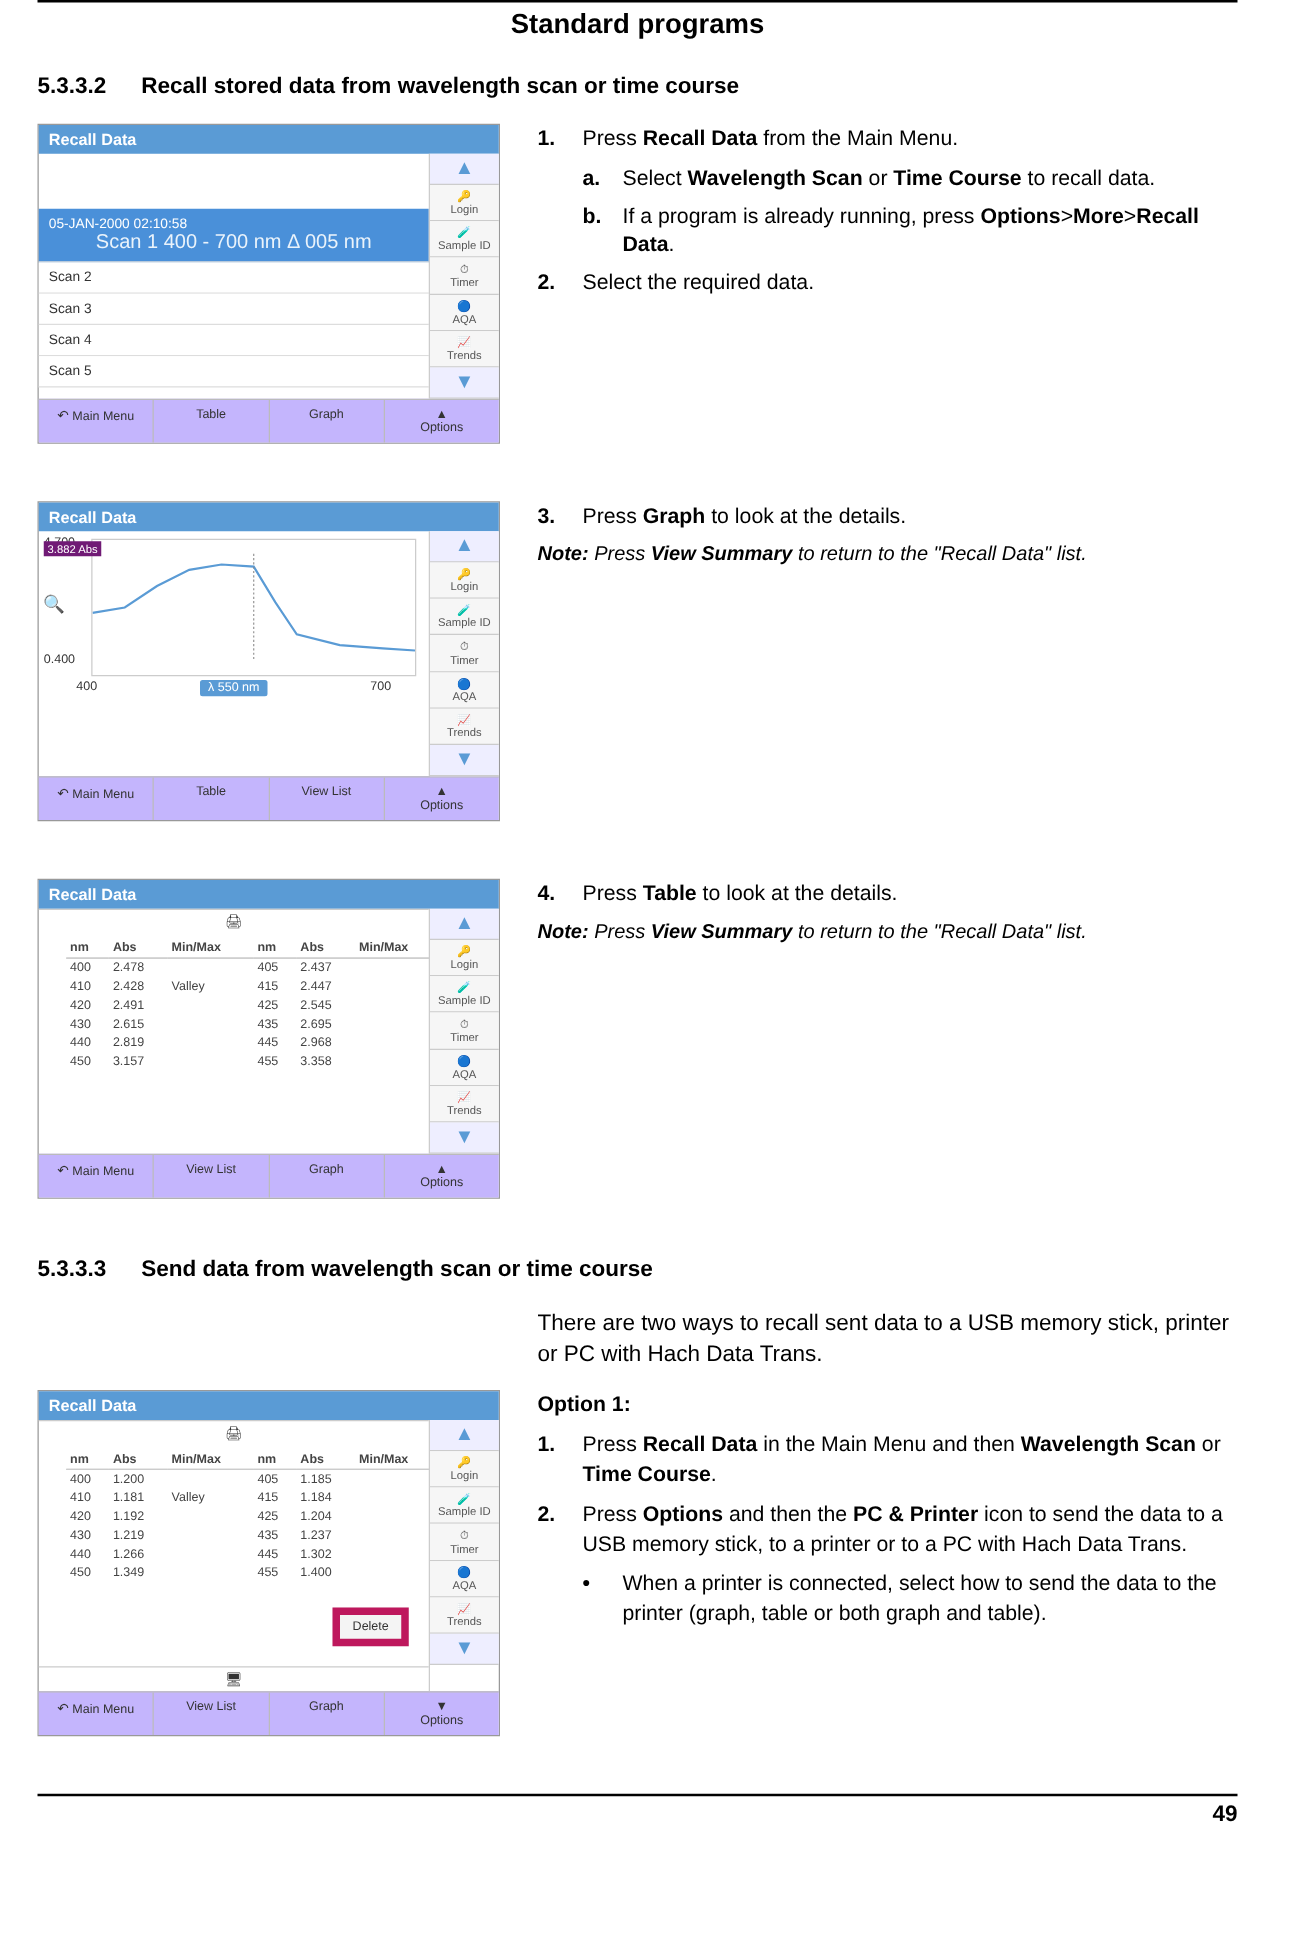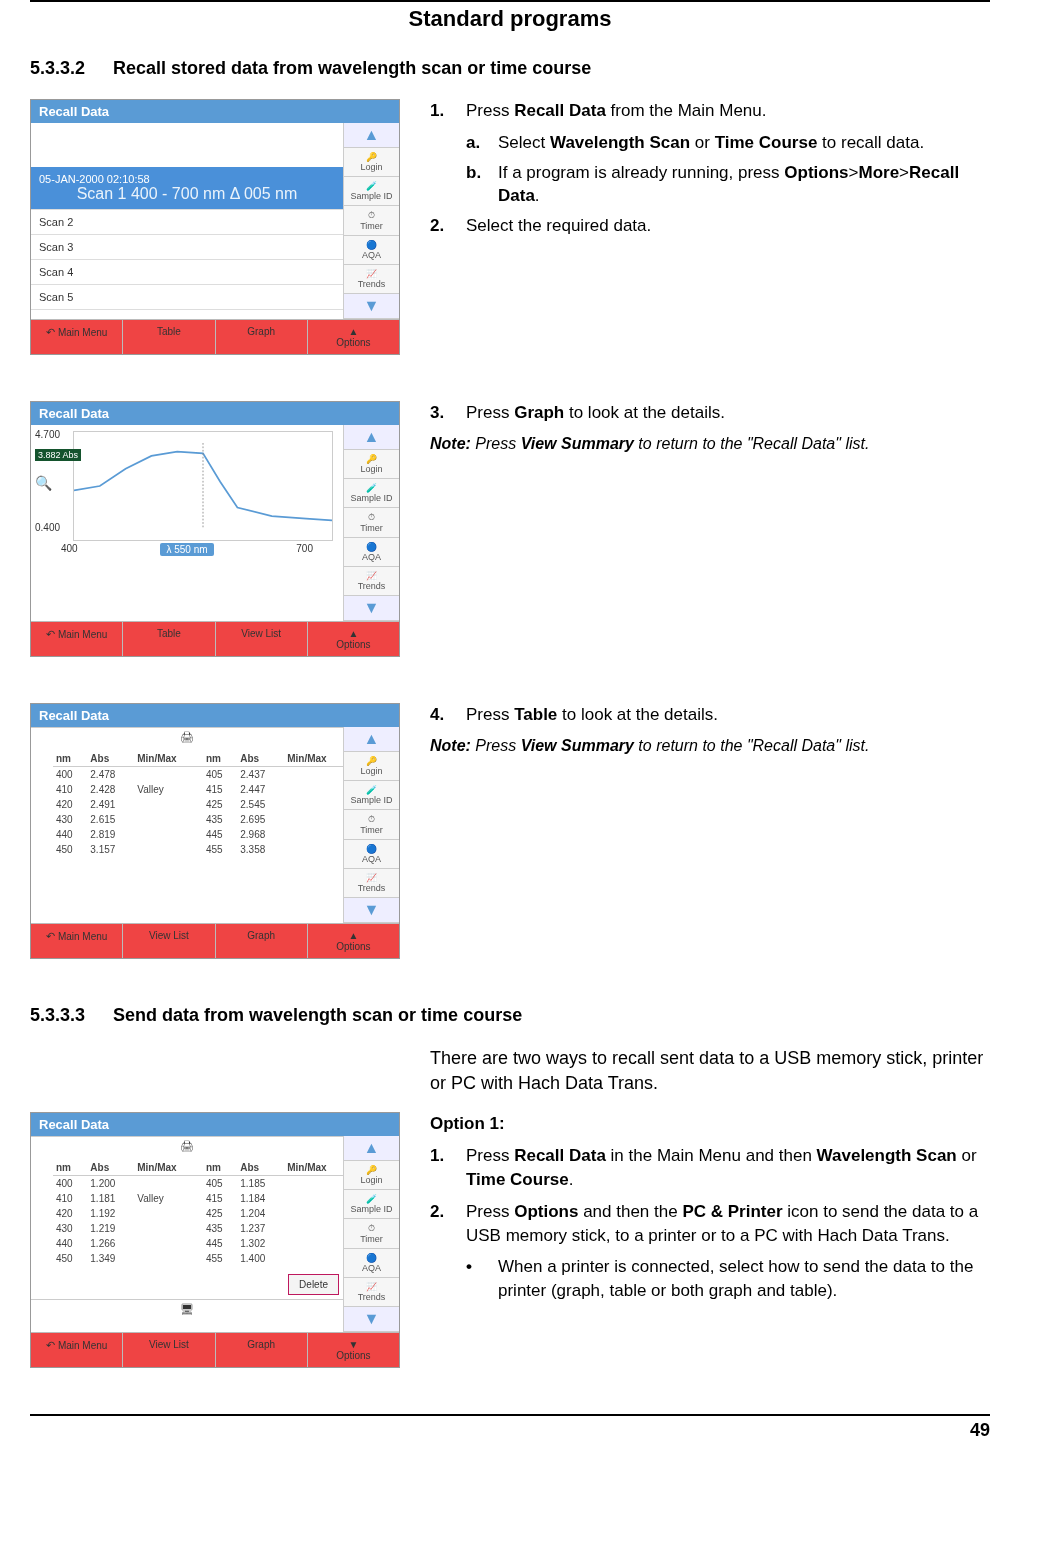--- a/index.html
+++ b/index.html
@@ -59,21 +59,21 @@
       padding: 4px 2px;
       font-size: 9px;
       color: #555;
       background: #f6f6f6;
     }
     .side-btn .tri { font-size: 16px; color: #5a9bd5; line-height: 1; }
     .side-btn.arrow { background: #eef; }
     .ss-footer {
       display: flex;
       border-top: 1px solid #bbb;
-      background: #ef4444;
+      background: #c4b5fd;
     }
     .f-btn {
       flex: 1;
       text-align: center;
       padding: 6px 2px;
       border-right: 1px solid #bbb;
       font-size: 10px;
       color: #333;
     }
     .f-btn:last-child { border-right: none; }
@@ -96,21 +96,21 @@
       position: relative;
     }
     .graph-area svg { width: 100%; height: 110px; border: 1px solid #ccc; }
     .ylbl { position: absolute; left: 4px; font-size: 10px; }
     .xaxis { display: flex; justify-content: space-between; font-size: 10px; padding: 0 24px; }
     .xaxis .mid { background:#5a9bd5; color:#fff; padding:1px 6px; border-radius:2px; }
     .table-area { padding: 4px 6px; }
     .data-table { width: 100%; border-collapse: collapse; font-size: 10px; margin-left: 16px; }
     .data-table th, .data-table td { padding: 2px 3px; text-align: left; color:#444; }
     .data-table th { font-weight: bold; border-bottom: 1px solid #ccc; }
-    .delete-btn { border:1px solid #be185d; padding:4px 10px; font-size:10px; background:#f4f4f4; margin:4px; float:right; }
+    .delete-btn { border:6px solid #be185d; padding:4px 10px; font-size:10px; background:#f4f4f4; margin:16px; float:right; }
     .small-icon-row { border-top:1px solid #ccc; text-align:center; padding:3px; }
 
     .footer-line { border-top: 2px solid #000; margin-top: 40px; }
     .page-num { text-align: right; font-weight: bold; font-size: 18px; margin-top: 4px; }
     .instructions-only { margin-left: 400px; font-size:18px; line-height:1.4; margin-bottom: 12px; }
     .opt-heading { font-weight:bold; margin-bottom:8px; font-size:17px; }
   </style>
 </head>
 <body>
 
@@ -186,21 +186,21 @@
   <div class="screenshot-box">
     <div class="ss">
       <div class="ss-header">
           <span>Recall Data</span>
           <span></span>
         </div>
       <div class="ss-body">
         <div class="ss-main">
           <div class="graph-area">
             <span class="ylbl" style="top:4px">4.700</span>
-            <span class="ylbl" style="top:24px;background:#14532d;color:#fff;padding:1px 3px;font-size:9px">3.882 Abs</span>
+            <span class="ylbl" style="top:8px;background:#701a75;color:#fff;padding:1px 3px;font-size:9px">3.882 Abs</span>
             <span class="ylbl" style="top:50px;font-size:14px">🔍</span>
             <span class="ylbl" style="bottom:22px">0.400</span>
             <svg viewBox="0 0 300 100" style="margin-left:36px;width:calc(100% - 40px)">
               <polyline points="0,55 30,50 60,30 90,15 120,10 150,12 170,45 190,75 230,85 270,88 300,90" fill="none" stroke="#5a9bd5" stroke-width="2"></polyline>
               <line x1="150" y1="0" x2="150" y2="100" stroke="#888" stroke-dasharray="2,2"></line>
             </svg>
             <div class="xaxis">
               <span>400</span>
               <span class="mid">λ 550 nm</span>
               <span>700</span>

